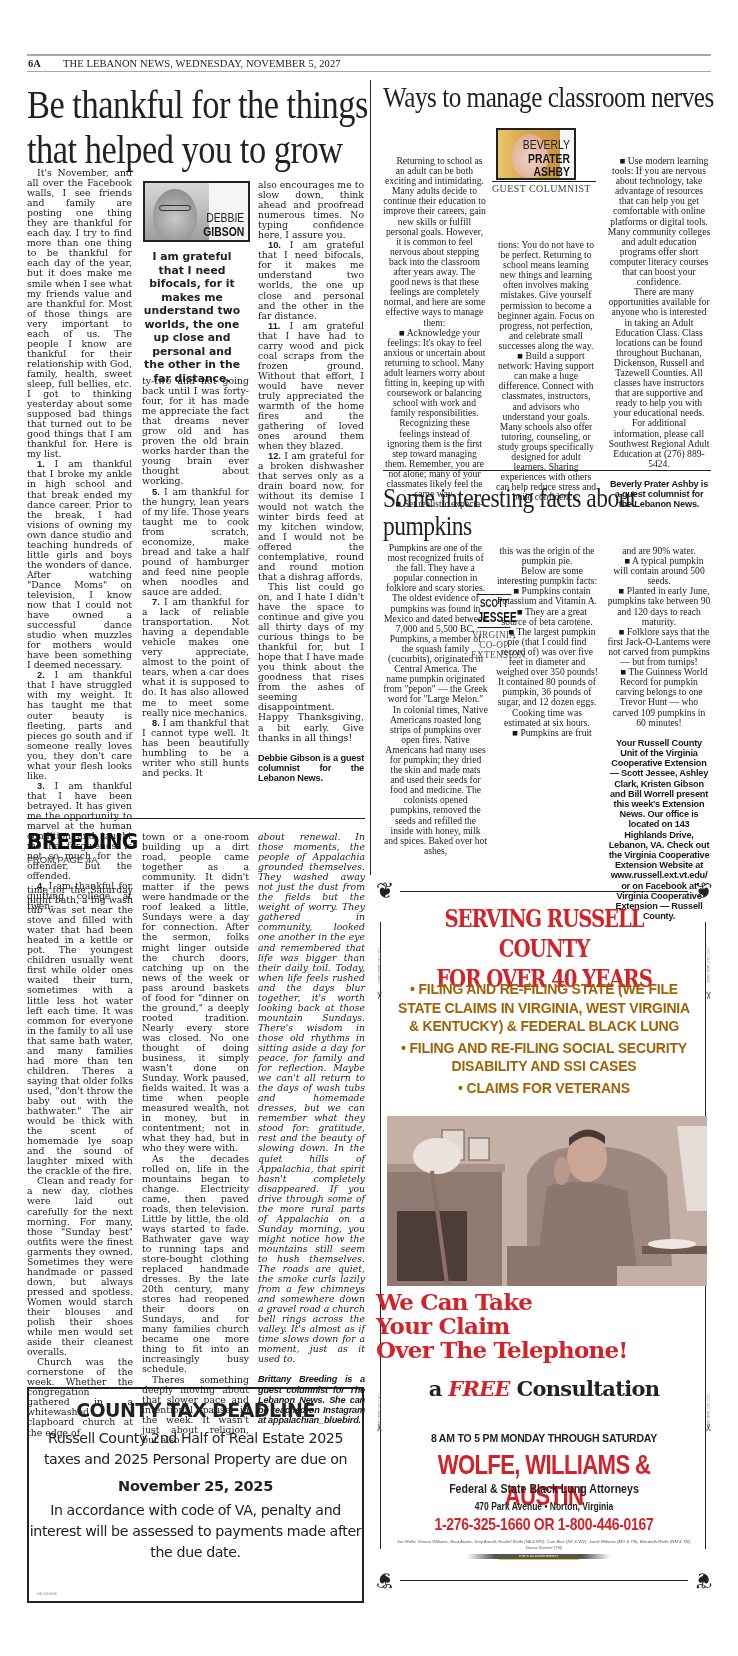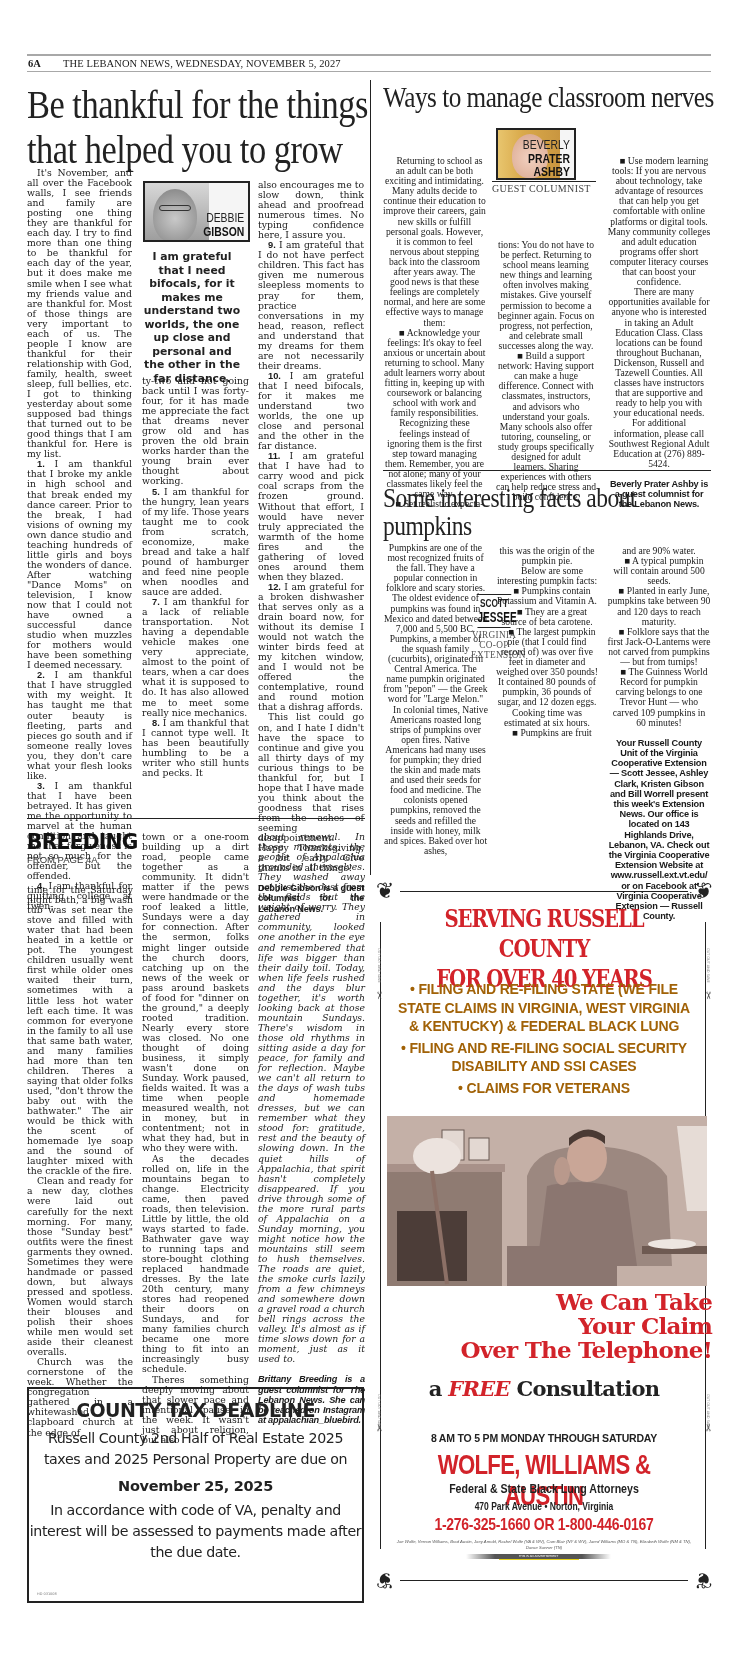--- a/index.html
+++ b/index.html
@@ -68,21 +68,21 @@
   .law-ad .flourish { position: absolute; font-size: 22px; color: #222; line-height: 1; font-family: "DejaVu Sans", sans-serif; }
   .law-ad .scissor { position: absolute; font-size: 10px; color: #444; font-family: "DejaVu Sans", sans-serif; }
   .law-ad .vtext { position: absolute; font-size: 3.5px; color: #888; writing-mode: vertical-rl; font-family: "DejaVu Sans", sans-serif; }
   .law-ad .serving { position: absolute; left: 0; width: 100%; top: 22px; text-align: center; color: #d2232a;
     font-family: "DejaVu Serif", serif; font-weight: bold; font-size: 24px; line-height: 30px; letter-spacing: -1.3px; transform: scaleX(0.82); transform-origin: center; }
   .law-ad .bullets { position: absolute; left: 0; width: 100%; top: 98px; text-align: center;
     font-family: "Liberation Sans", sans-serif; font-weight: bold; color: #a16207; font-size: 14px; line-height: 18.5px; letter-spacing: -0.2px; }
   .law-ad .bullets div { margin-bottom: 3px; }
   .law-ad .photo { position: absolute; left: 11px; top: 234px; width: 320px; height: 170px; overflow: hidden;
     background: linear-gradient(180deg, #cdbdb5 0%, #b7a39a 55%, #9f8b82 100%); }
-  .law-ad .tagline { position: absolute; left: 0; width: 100%; top: 408px; text-align: right; color: #d2232a;
+  .law-ad .tagline { position: absolute; left: 0; width: 100%; top: 408px; text-align: left; color: #d2232a;
     font-family: "DejaVu Serif", serif; font-weight: bold; font-size: 23px; line-height: 24px; letter-spacing: -0.8px; }
   .law-ad .please { position: absolute; left: 0; width: 100%; top: 494px; text-align: center; color: #222;
     font-family: "DejaVu Serif", serif; font-weight: bold; font-size: 21px; line-height: 26px; letter-spacing: -0.7px; }
   .law-ad .please .free { color: #d2232a; font-style: italic; }
   .law-ad .hours { position: absolute; left: 0; width: 100%; top: 550px; text-align: center; color: #222;
     font-family: "Liberation Sans", sans-serif; font-weight: bold; font-size: 10.5px; letter-spacing: -0.2px; }
   .law-ad .firm { position: absolute; left: 0; width: 100%; top: 568px; text-align: center; color: #d2232a;
     font-family: "Liberation Sans", sans-serif; font-weight: bold; font-size: 27px; letter-spacing: -0.8px; transform: scaleX(0.82); transform-origin: center; }
   .law-ad .sub { position: absolute; left: 0; width: 100%; top: 600px; text-align: center; color: #222;
     font-family: "Liberation Sans", sans-serif; font-weight: bold; font-size: 12.5px; transform: scaleX(0.85); transform-origin: center; }
@@ -130,21 +130,20 @@
 <div class="pullquote">I am grateful that I need bifocals, for it makes me understand two worlds, the one up close and personal and the other in the far distance.</div>
 
 <div class="col" id="t-col2" style="left:142px; top:376px; width:107px;">
     <p class="noind">ty-two and not going back until I was forty-four, for it has made me appreciate the fact that dreams never grow old and has proven the old brain works harder than the young brain ever thought about working.</p>
     <p><b class="num">5. </b>I am thankful for the hungry, lean years of my life. Those years taught me to cook from scratch, economize, make bread and take a half pound of hamburger and feed nine people when noodles and sauce are added.</p>
     <p><b class="num">7. </b>I am thankful for a lack of reliable transportation. Not having a dependable vehicle makes one very appreciate, almost to the point of tears, when a car does what it is supposed to do. It has also allowed me to meet some really nice mechanics.</p>
     <p><b class="num">8. </b>I am thankful that I cannot type well. It has been beautifully humbling to be a writer who still hunts and pecks. It</p>
   </div>
 <div class="col" id="t-col3" style="left:258px; top:180px; width:106px;">
     <p class="noind">also encourages me to slow down, think ahead and proofread numerous times. No typing confidence here, I assure you.</p>
-    <p><b class="num">9. </b>I am grateful that I do not have perfect children. This fact has given me numerous sleepless moments to pray for them, practice conversations in my head, reason, reflect and understand that my dreams for them are not necessarily their dreams.</p>
     <p><b class="num">10. </b>I am grateful that I need bifocals, for it makes me understand two worlds, the one up close and personal and the other in the far distance.</p>
     <p><b class="num">11. </b>I am grateful that I have had to carry wood and pick coal scraps from the frozen ground. Without that effort, I would have never truly appreciated the warmth of the home fires and the gathering of loved ones around them when they blazed.</p>
     <p><b class="num">12. </b>I am grateful for a broken dishwasher that serves only as a drain board now, for without its demise I would not watch the winter birds feed at my kitchen window, and I would not be offered the contemplative, round and round motion that a dishrag affords.</p>
     <p>This list could go on, and I hate I didn't have the space to continue and give you all thirty days of my curious things to be thankful for, but I hope that I have made you think about the goodness that rises from the ashes of seeming disappointment. Happy Thanksgiving, a bit early. Give thanks in all things!</p>
     <p class="sans-tag">Debbie Gibson is a guest columnist for the Lebanon News.</p>
   </div>
 
 <h2 class="headline" id="h2">Ways to manage classroom nerves</h2>
 
 <div class="col lib" id="c-col1" style="left:383px; top:128px; width:103px;">

